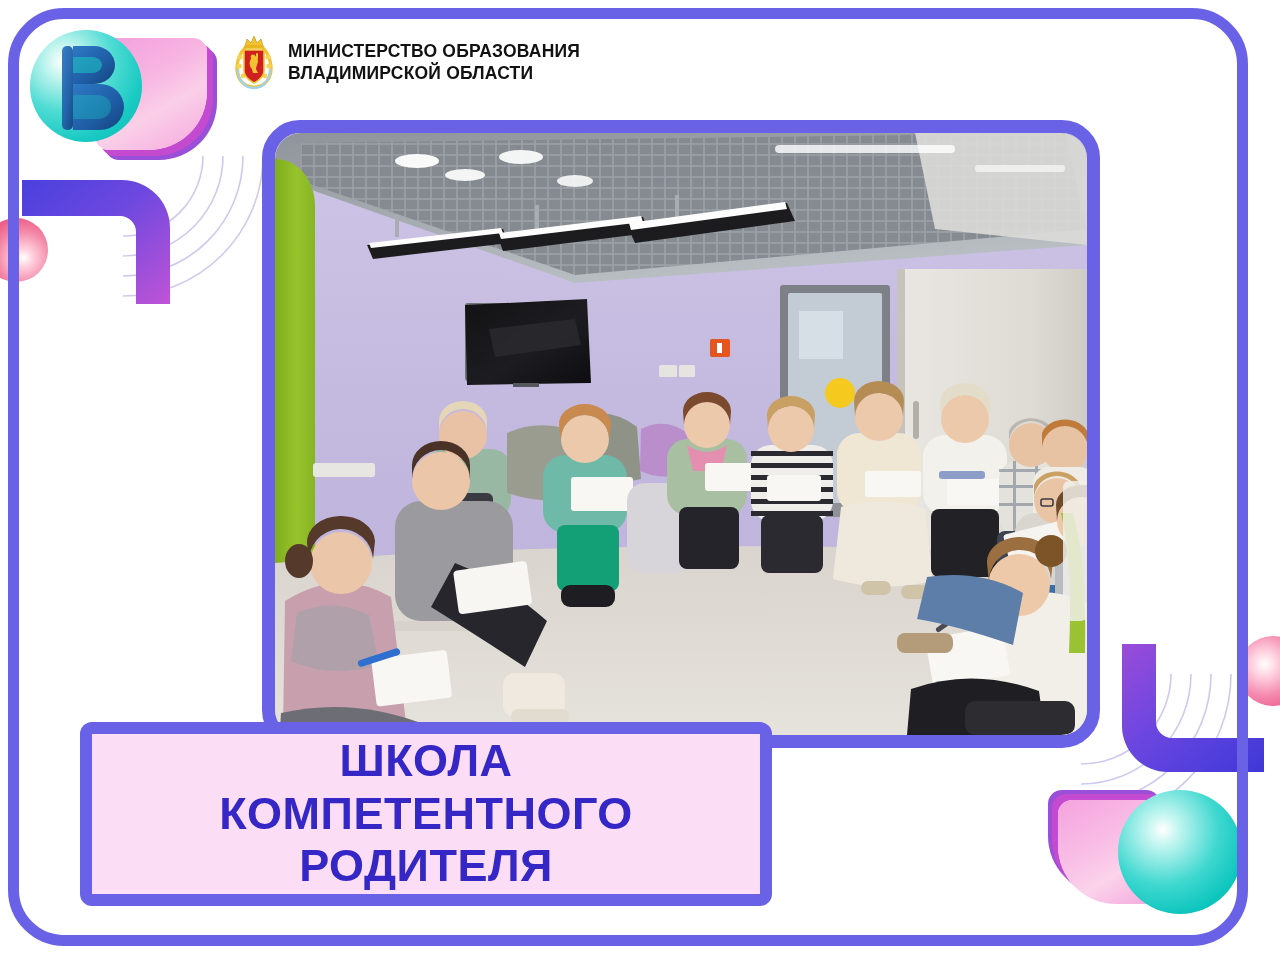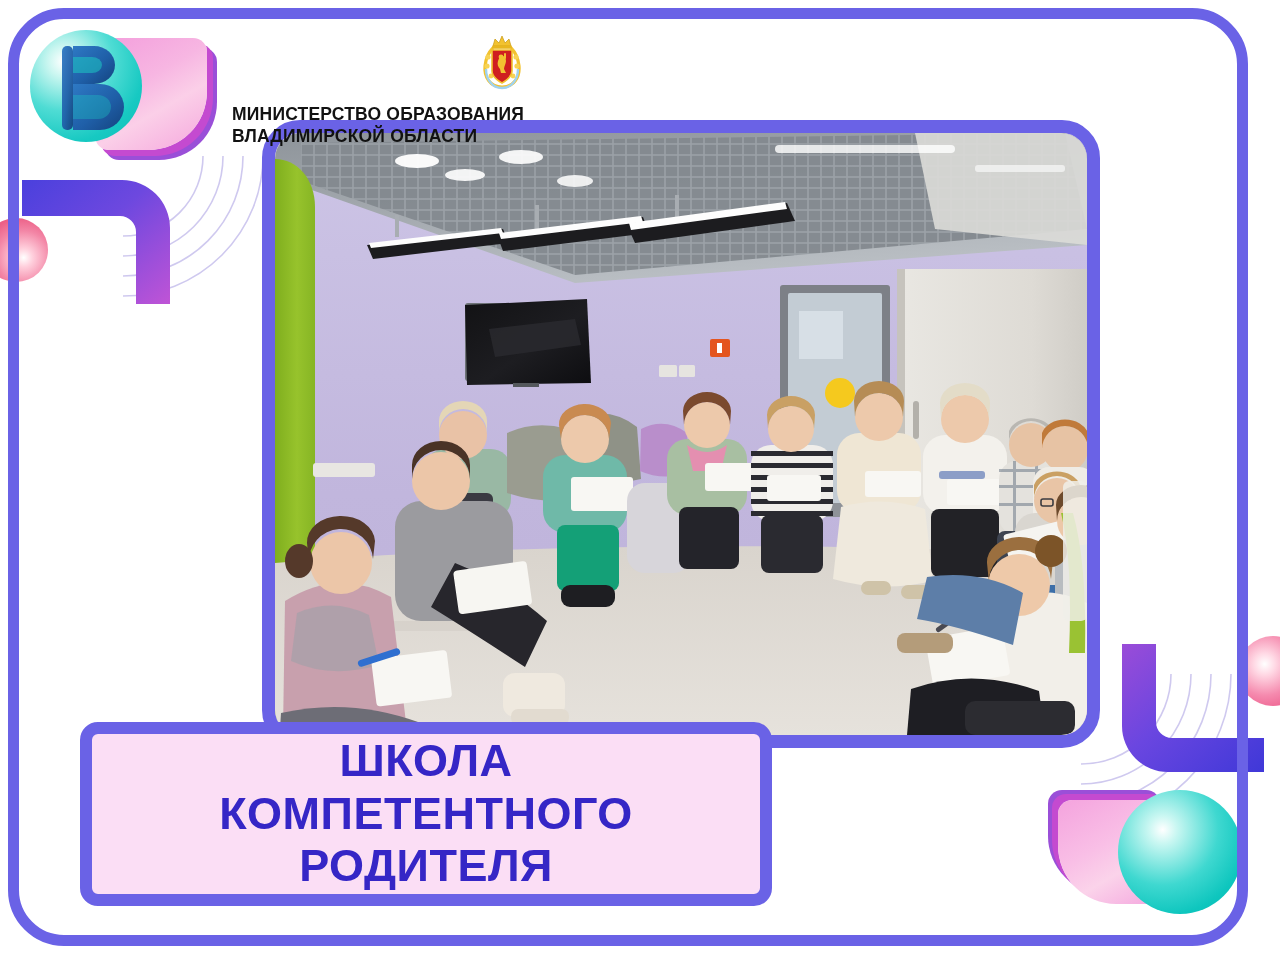--- a/index.html
+++ b/index.html
@@ -93,23 +93,22 @@
   .logo-letter{
     position:absolute;
     left:30px;top:30px;width:112px;height:112px;
     z-index:15;
   }
 
   
   .ministry{
     position:absolute;
     left:232px;top:33px;
-    display:flex;align-items:flex-end;gap:12px;
+    display:flex;align-items:center;gap:12px;
     z-index:20;
-    flex-direction:column;
   }
   .coa{width:44px;height:58px;display:block;}
   .ministry-text{
     font-size:17.5px;
     font-weight:bold;
     line-height:1.28;
     letter-spacing:.2px;
     color:#111111;
     white-space:pre-line;
   }
@@ -129,21 +128,21 @@
   .photo-inner{position:absolute;inset:0;overflow:hidden;border-radius:26px;}
   .photo-inner svg{display:block;width:100%;height:100%;}
 
   
   .title-banner{
     position:absolute;
     left:80px;top:722px;
     width:692px;height:184px;
     background:var(--pink-fill);
     border:12px solid var(--purple);
-    border-radius:18px;
+    border-radius:12px;
     box-sizing:border-box;
     display:flex;align-items:center;justify-content:center;
     z-index:30;
   }
   .title-text{
     color:var(--deep-blue);
     font-size:45px;
     font-weight:bold;
     line-height:1.17;
     text-align:center;

